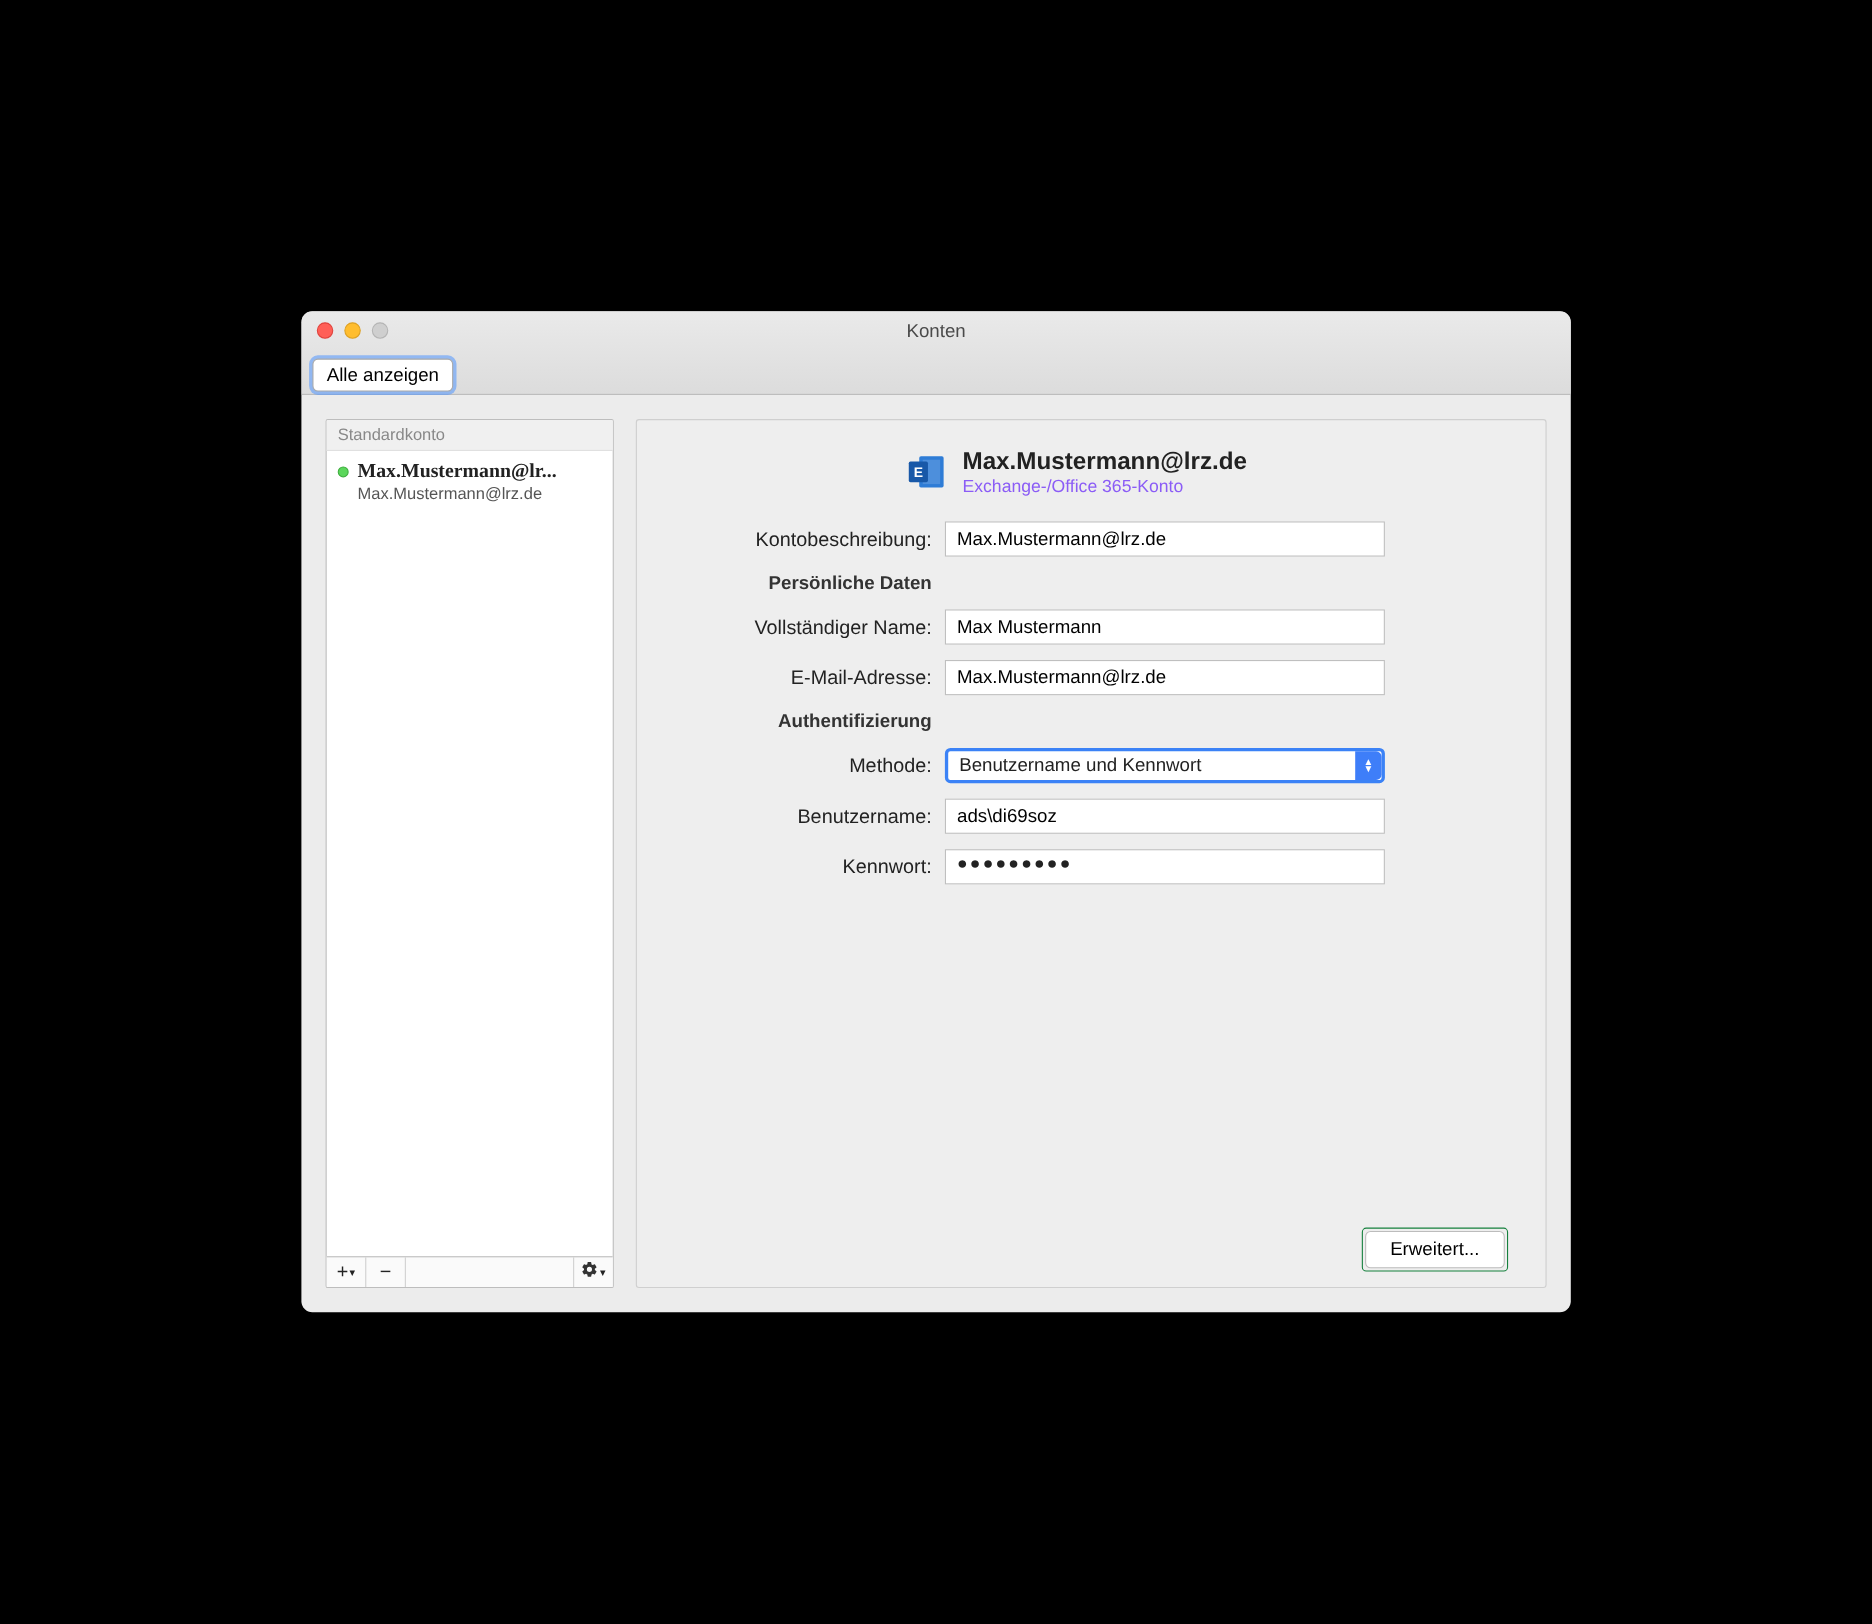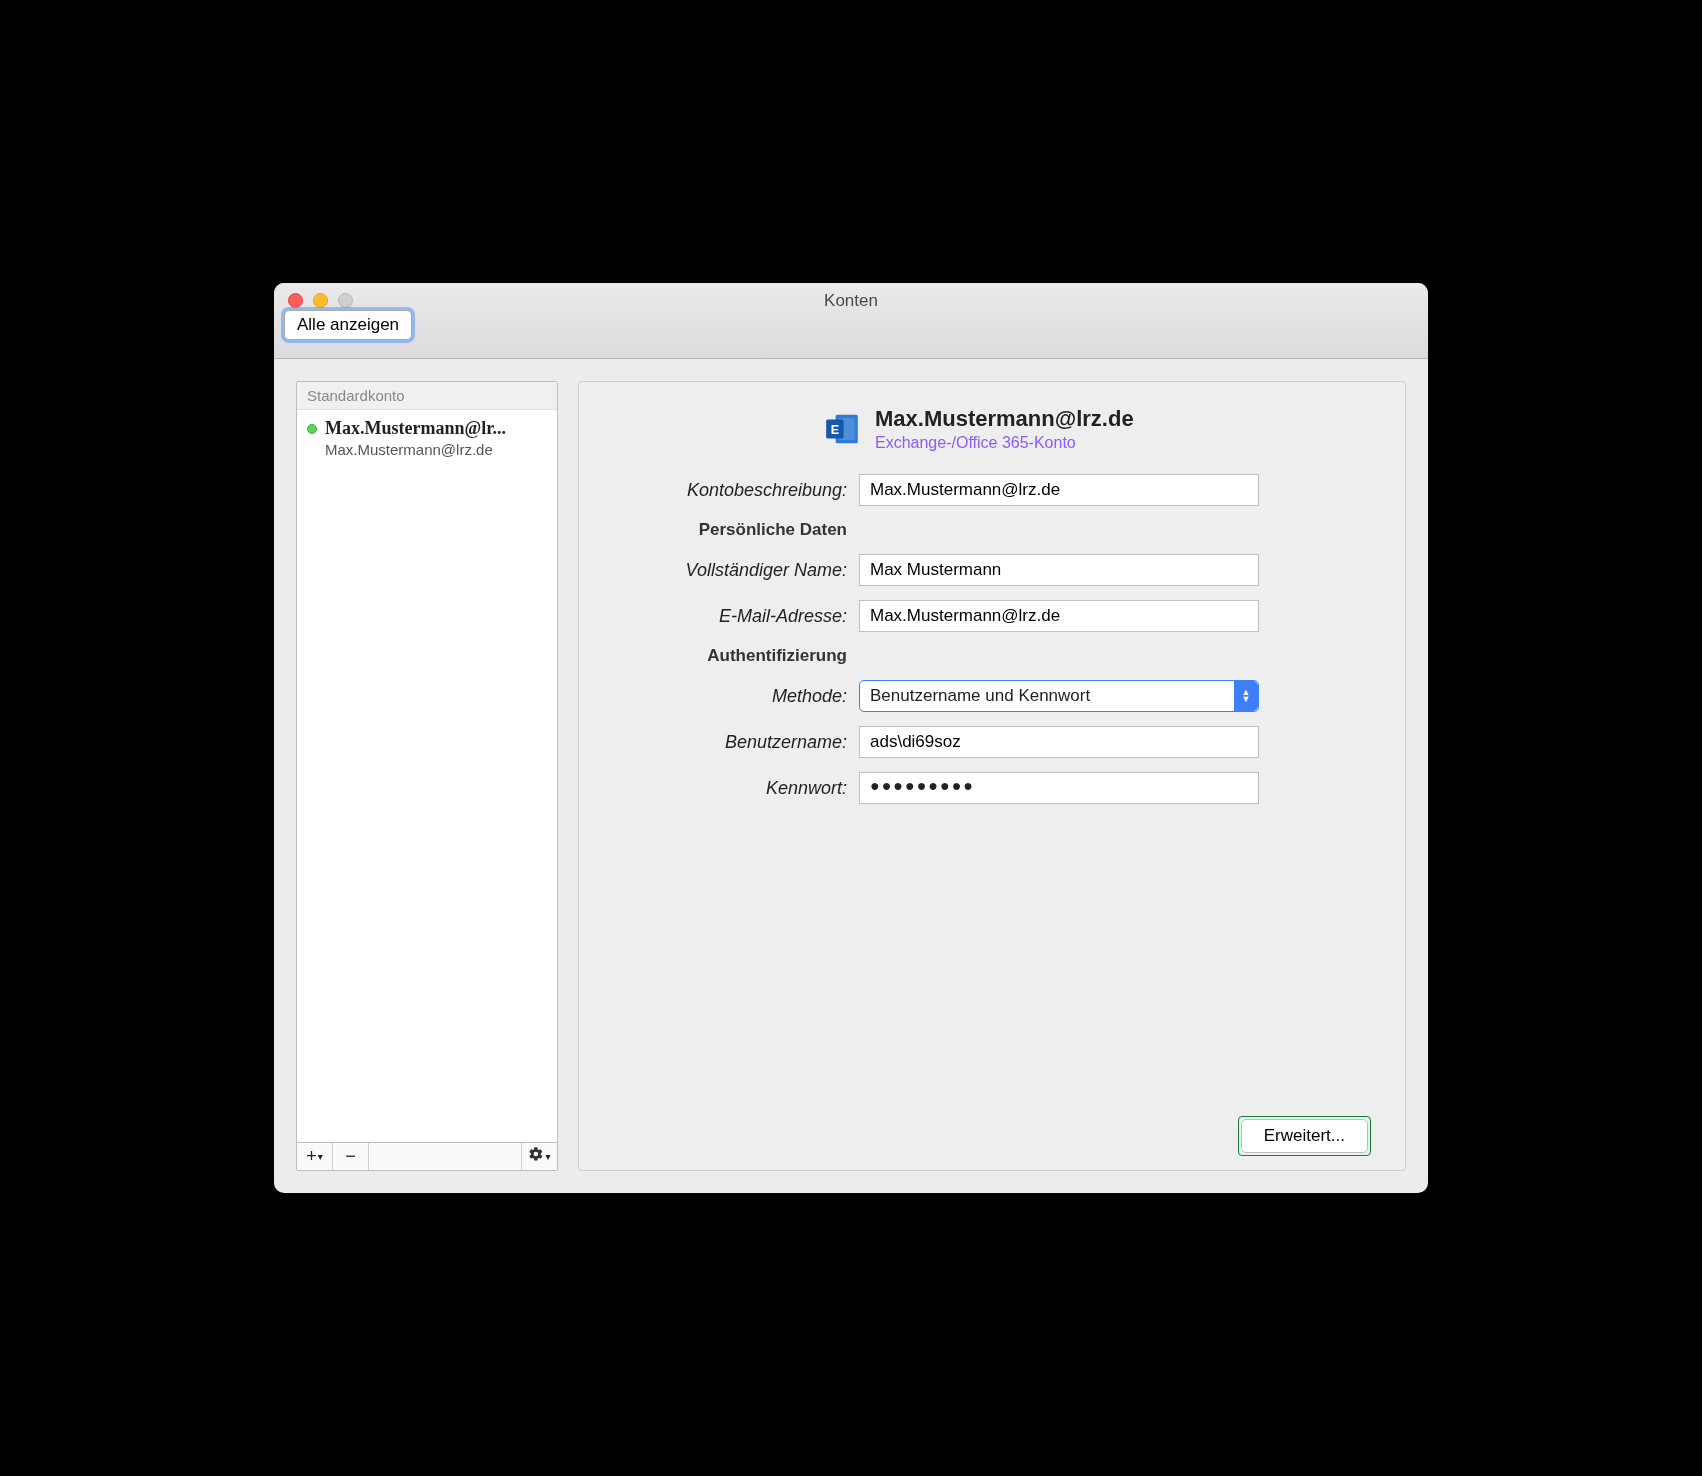--- a/index.html
+++ b/index.html
@@ -40,21 +40,21 @@
   .tl-max   { background: #cfcfcf; border: 1px solid #b5b5b5; }
   .title {
     position: absolute;
     top: 8px; left: 0; right: 0;
     text-align: center;
     font-size: 17px;
     color: #4a4a4a;
   }
   .toolbar {
     position: absolute;
-    bottom: 18px; left: 10px;
+    bottom: 2px; left: 10px;
   }
   .showall-btn {
     background: #fff;
     border: 1px solid #aaa;
     border-radius: 5px;
     padding: 4px 12px;
     font-size: 17px;
     box-shadow: 0 0 0 3px rgba(80,150,255,0.55);
     cursor: default;
   }
@@ -142,21 +142,20 @@
     display: flex;
     align-items: center;
     margin-bottom: 14px;
   }
   .form-label {
     width: 256px;
     text-align: right;
     padding-right: 12px;
     font-size: 18px;
     color: #222;
-    font-style: italic;
   }
   .section-label {
     width: 256px;
     text-align: right;
     padding-right: 12px;
     font-weight: 700;
     font-size: 17px;
     margin: 10px 0 14px 0;
     color: #333;
   }
@@ -166,21 +165,21 @@
     background: #fff;
     border: 1px solid #bfbfbf;
     padding: 4px 10px;
     font-size: 17px;
   }
   .form-select {
     flex: 0 0 400px;
     height: 32px;
     position: relative;
     background: #fff;
-    border: 1px solid #3b82f6;
+    border: 3px solid #3b82f6;
     border-radius: 5px;
     display: flex; align-items: center;
     padding-left: 10px;
     font-size: 17px;
   }
   .sel-arrows {
     position: absolute; right: 0; top: 0; bottom: 0;
     width: 24px;
     background: #3e7ef9;
     border-radius: 0 5px 5px 0;

